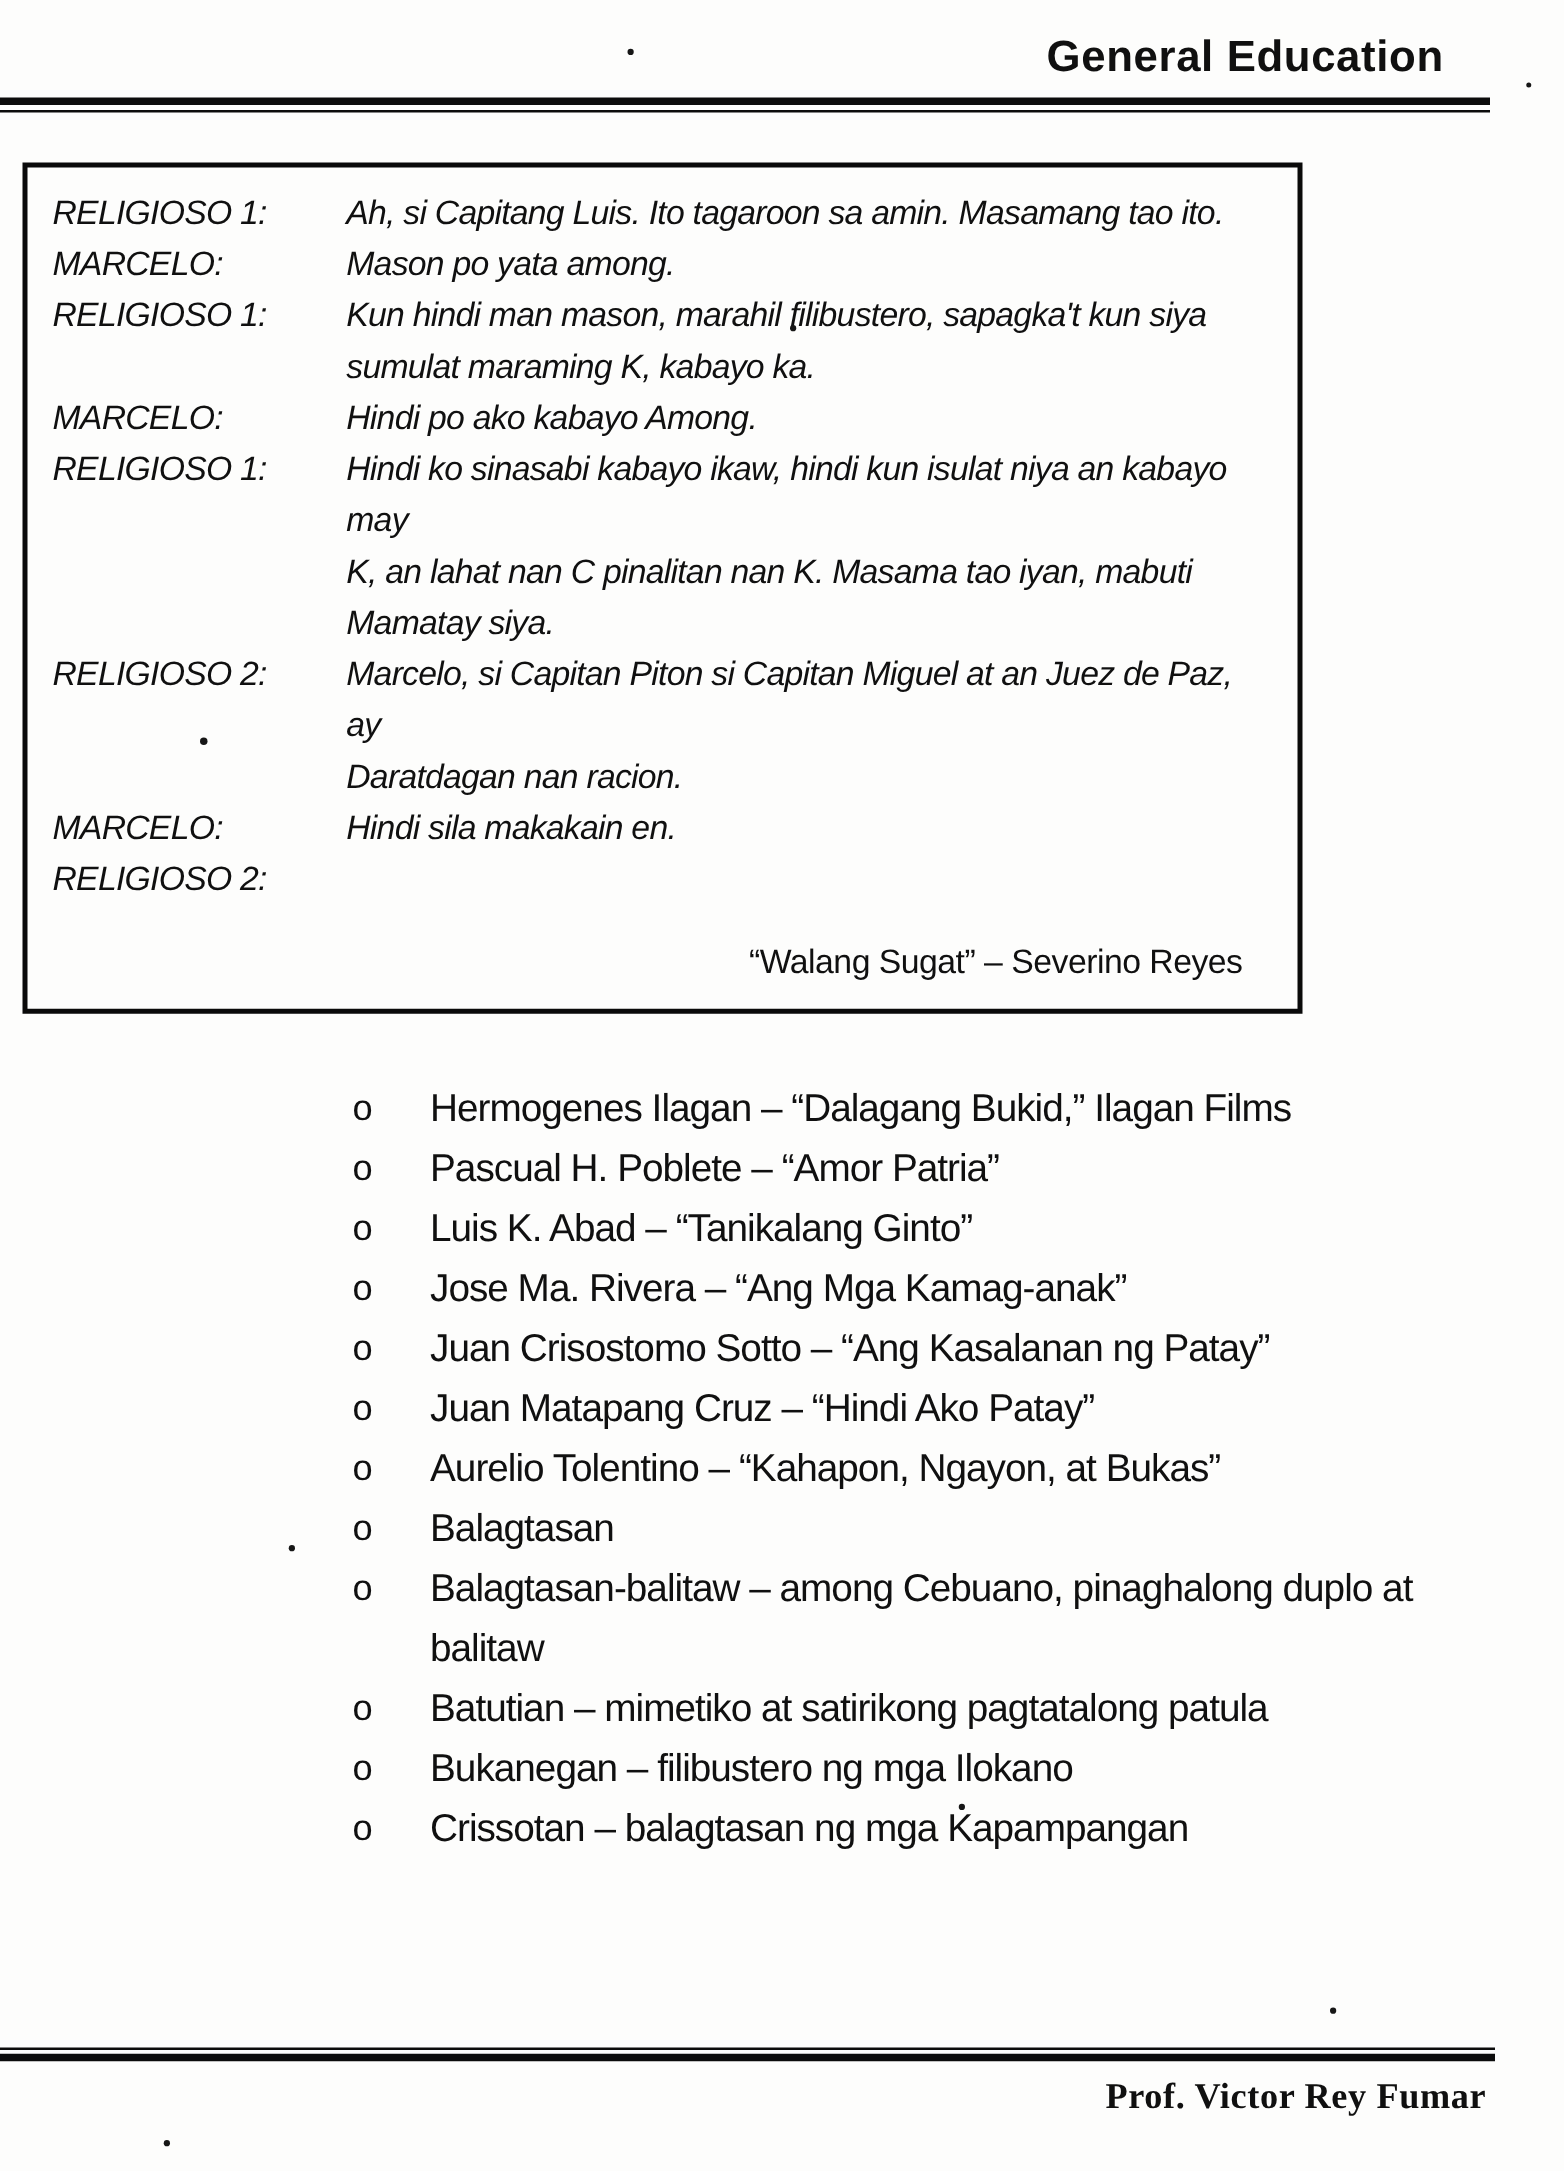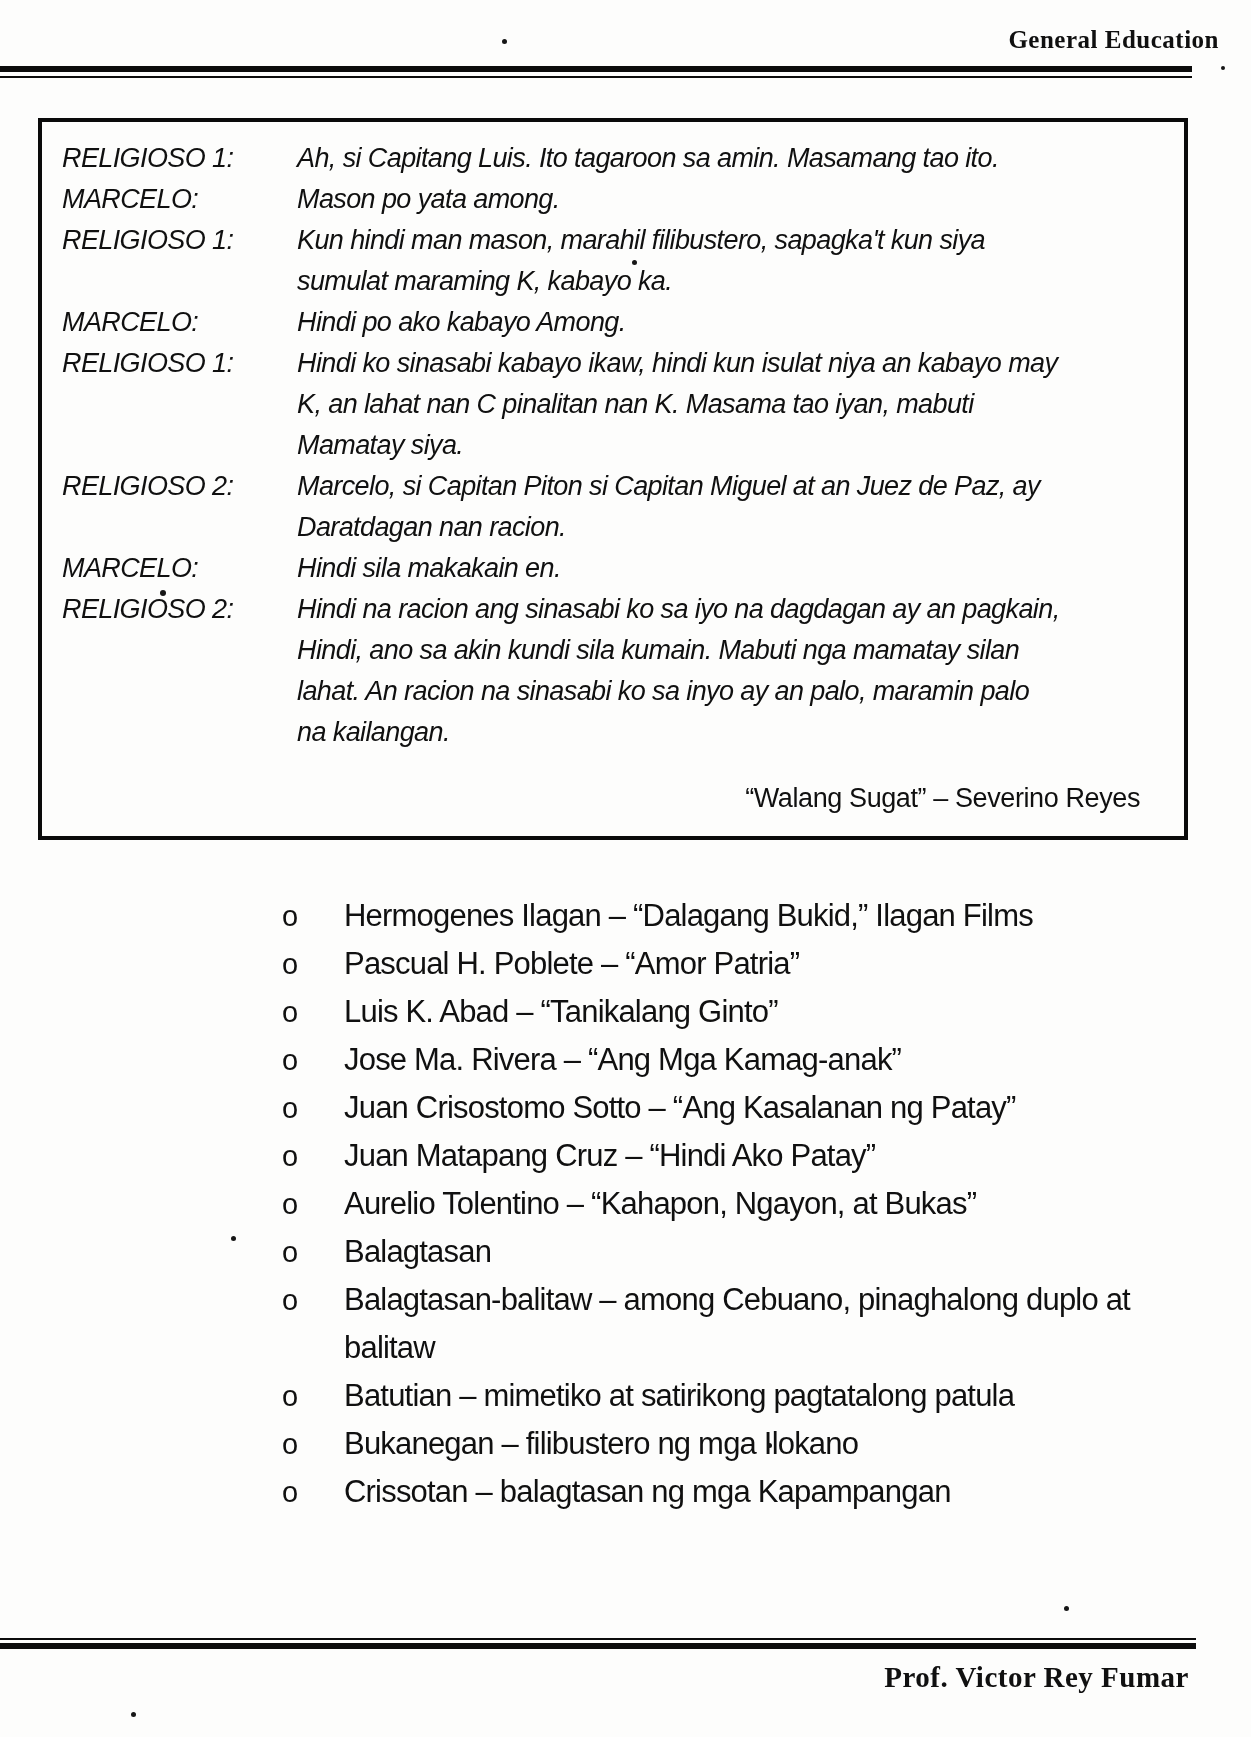--- a/index.html
+++ b/index.html
@@ -5,32 +5,32 @@
   html,body{margin:0;padding:0;}
   body{
     width:1251px;height:1737px;position:relative;
     background:#fdfdfc;color:#101010;
     font-family:"Liberation Sans",sans-serif;
     overflow:hidden;
   }
   
   .header{padding-top:26px;}
   .header-title{
-    text-align:right;padding-right:32px;
-    font-family:Liberation Serif, serif;font-weight:bold;
-    font-size:25px;letter-spacing:.5px;
+    text-align:right;padding-right:96px;
+    font-family:Liberation Sans, sans-serif;font-weight:bold;
+    font-size:35px;letter-spacing:.5px;
   }
   .rule{background:#0c0c0c;}
   .rule-wrap-top{margin-top:12px;width:1192px;}
   .rule-thick{height:6px;}
   .rule-thin{height:2px;margin-top:4px;}
   
   .dialogue-box{
     box-sizing:border-box;
-    margin:40px 0 0 38px;width:1150px;
+    margin:40px 0 0 18px;width:1024px;
     border:4px solid #0a0a0a;
     padding:16px 26px 22px 20px;
   }
   .dialogue-row{
     display:grid;grid-template-columns:235px 1fr;
     font-style:italic;font-size:27px;line-height:41px;
     letter-spacing:-.6px;
   }
   .speaker{white-space:nowrap;}
   .speech{white-space:pre-line;}
@@ -99,24 +99,20 @@
     <div class="speaker">RELIGIOSO 2:</div>
     <div class="speech">Marcelo, si Capitan Piton si Capitan Miguel at an Juez de Paz, ay
 Daratdagan nan racion.</div>
   </div>
   <div class="dialogue-row">
     <div class="speaker">MARCELO:</div>
     <div class="speech">Hindi sila makakain en.</div>
   </div>
   <div class="dialogue-row">
     <div class="speaker">RELIGIOSO 2:</div>
-    <div class="speech">Hindi na racion ang sinasabi ko sa iyo na dagdagan ay an pagkain,
-Hindi, ano sa akin kundi sila kumain. Mabuti nga mamatay silan
-lahat. An racion na sinasabi ko sa inyo ay an palo, maramin palo
-na kailangan.</div>
   </div>
 
   <div class="attribution">“Walang Sugat” – Severino Reyes</div>
 </div>
 
 <div class="works-list">
   <div class="list-item">
     <div class="bullet">o</div>
     <div class="item-text">Hermogenes Ilagan – “Dalagang Bukid,” Ilagan Films</div>
   </div>

